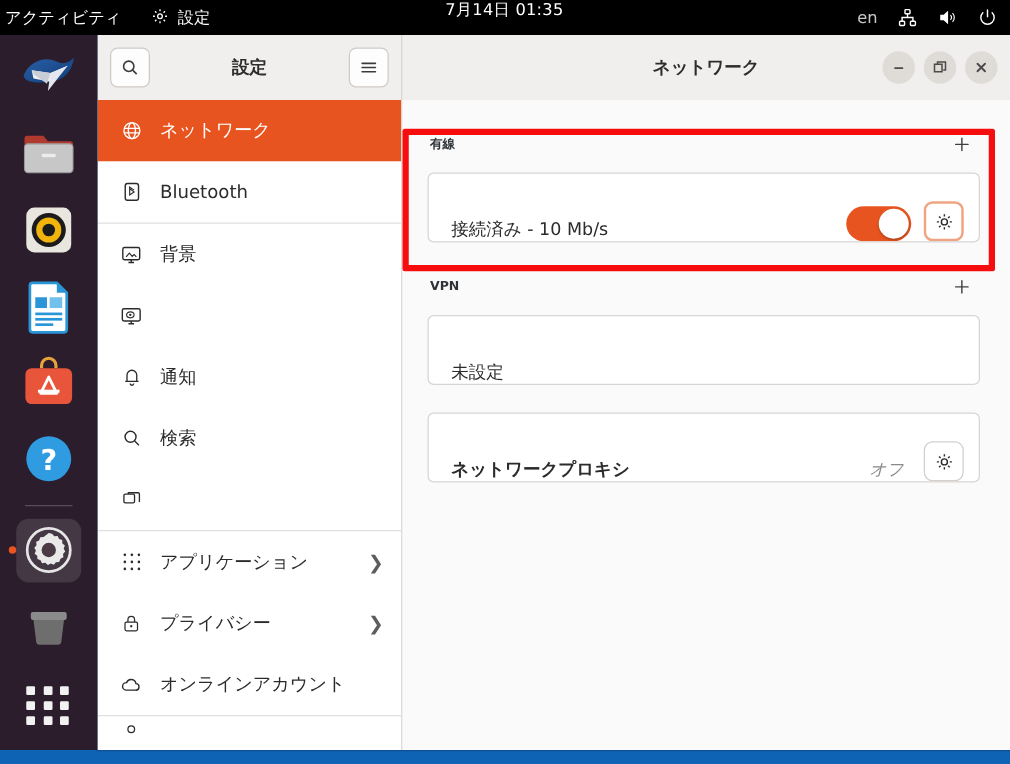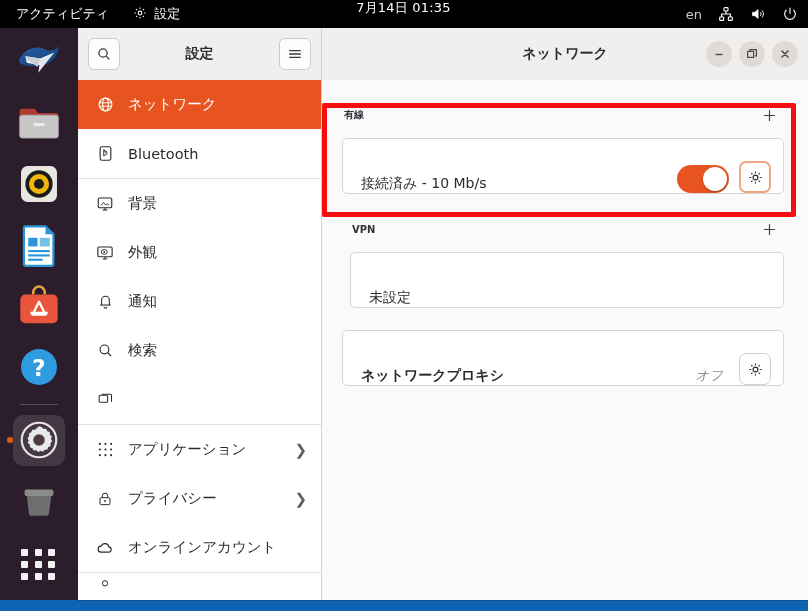--- a/index.html
+++ b/index.html
@@ -20,21 +20,21 @@
   
   #topbar {
     position: absolute; top: 0; left: 0;
     width: 808px; height: 28px;
     background: #000000;
     color: #ffffff;
     display: flex; align-items: center;
     font-size: 13px;
     z-index: 50;
   }
-  #topbar .tb-left { display: flex; align-items: center; gap: 16px; padding-left: 12px; }
+  #topbar .tb-left { display: flex; align-items: center; gap: 16px; }
   .tb-item { display: flex; align-items: center; gap: 5px; cursor: default; padding: 2px 4px; border-radius: 4px; }
   .tb-center {
     position: absolute; left: 0; right: 1px; top: 0; height: 16px;
     display: flex; align-items: center; justify-content: center;
     pointer-events: none;
   }
   .tb-clock { font-size: 13px; letter-spacing: .2px; pointer-events: auto; }
   .tb-right {
     position: absolute; right: 10px; top: 0; height: 28px;
     display: flex; align-items: center; gap: 16px;
@@ -444,21 +444,20 @@
 
         <div class="side-item">
           <span class="si-ico">
             <svg width="18" height="18" viewBox="0 0 24 24" fill="none" stroke="#2b2b2b" stroke-width="1.5">
               <rect x="2.5" y="4" width="19" height="13" rx="1.8"></rect>
                 <path d="M9 20h6M12 17v3"></path>
               <ellipse cx="11" cy="10.5" rx="4" ry="3.2" stroke-width="1.2"></ellipse>
               <circle cx="11" cy="10.5" r="1.3" fill="#2b2b2b" stroke="none"></circle>
             </svg>
           </span>
-          <span class="si-label">外観</span>
           <span class="si-chev"></span>
         </div>
 
         <div class="side-item">
           <span class="si-ico">
             <svg width="17" height="17" viewBox="0 0 24 24" fill="none" stroke="#2b2b2b" stroke-width="1.5">
               <path d="M6.5 17V10a5.5 5.5 0 0 1 11 0v7"></path>
                 <path d="M4.5 17h15"></path>
                 <path d="M10 19.5a2 2 0 0 0 4 0"></path>
             </svg>
@@ -562,21 +561,21 @@
               <span class="gear-btn focused">
                 <svg width="17" height="17" viewBox="0 0 24 24" fill="none" stroke="#2b2b2b" stroke-width="1.6">
                   <circle cx="12" cy="12" r="3.4"></circle>
                   <path d="M12 3.5v2.4M12 18.1v2.4M3.5 12h2.4M18.1 12h2.4M6 6l1.7 1.7M16.3 16.3L18 18M18 6l-1.7 1.7M7.7 16.3L6 18"></path>
                 </svg>
               </span>
             </div>
           </div>
         </div>
 
-        <div class="section" style="margin-top:22px;margin-left:8px;">
+        <div class="section" style="margin-top:22px;">
           <div class="sec-head">
             <span class="sec-title">VPN</span>
             <span class="plus-btn">
               <svg width="17" height="17" viewBox="0 0 24 24" stroke="#3c4043" stroke-width="1.6" stroke-linecap="round">
                 <path d="M12 5v14M5 12h14"></path>
               </svg>
             </span>
           </div>
           <div class="card">
             <div class="row">

